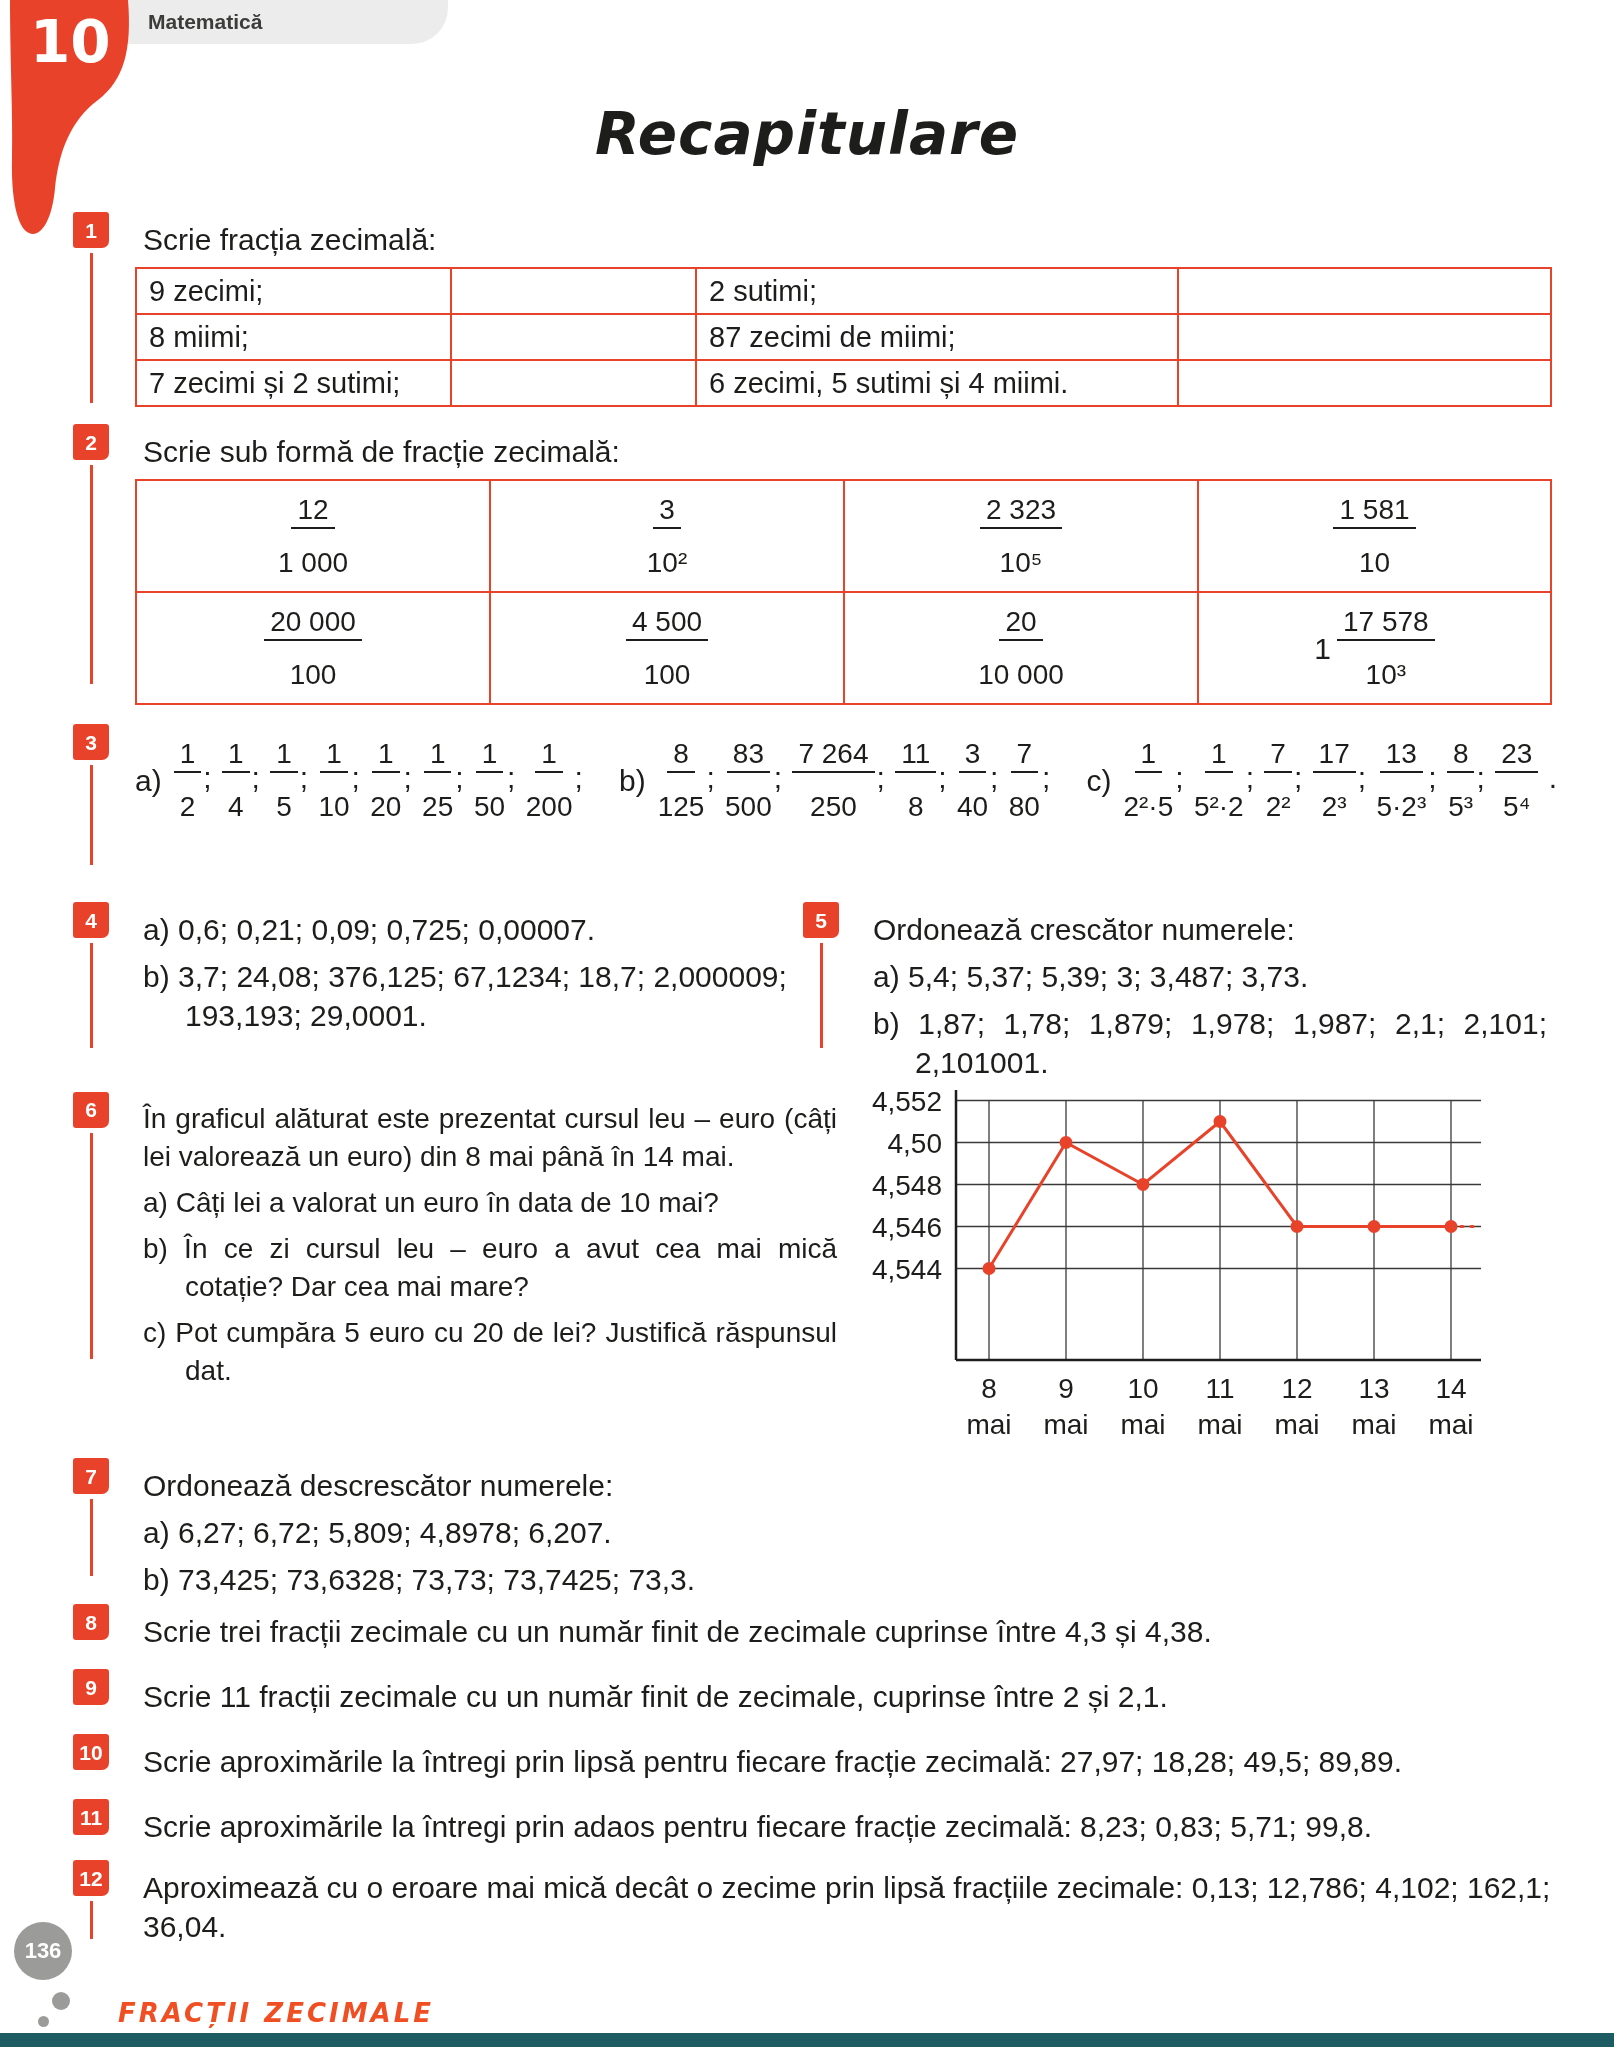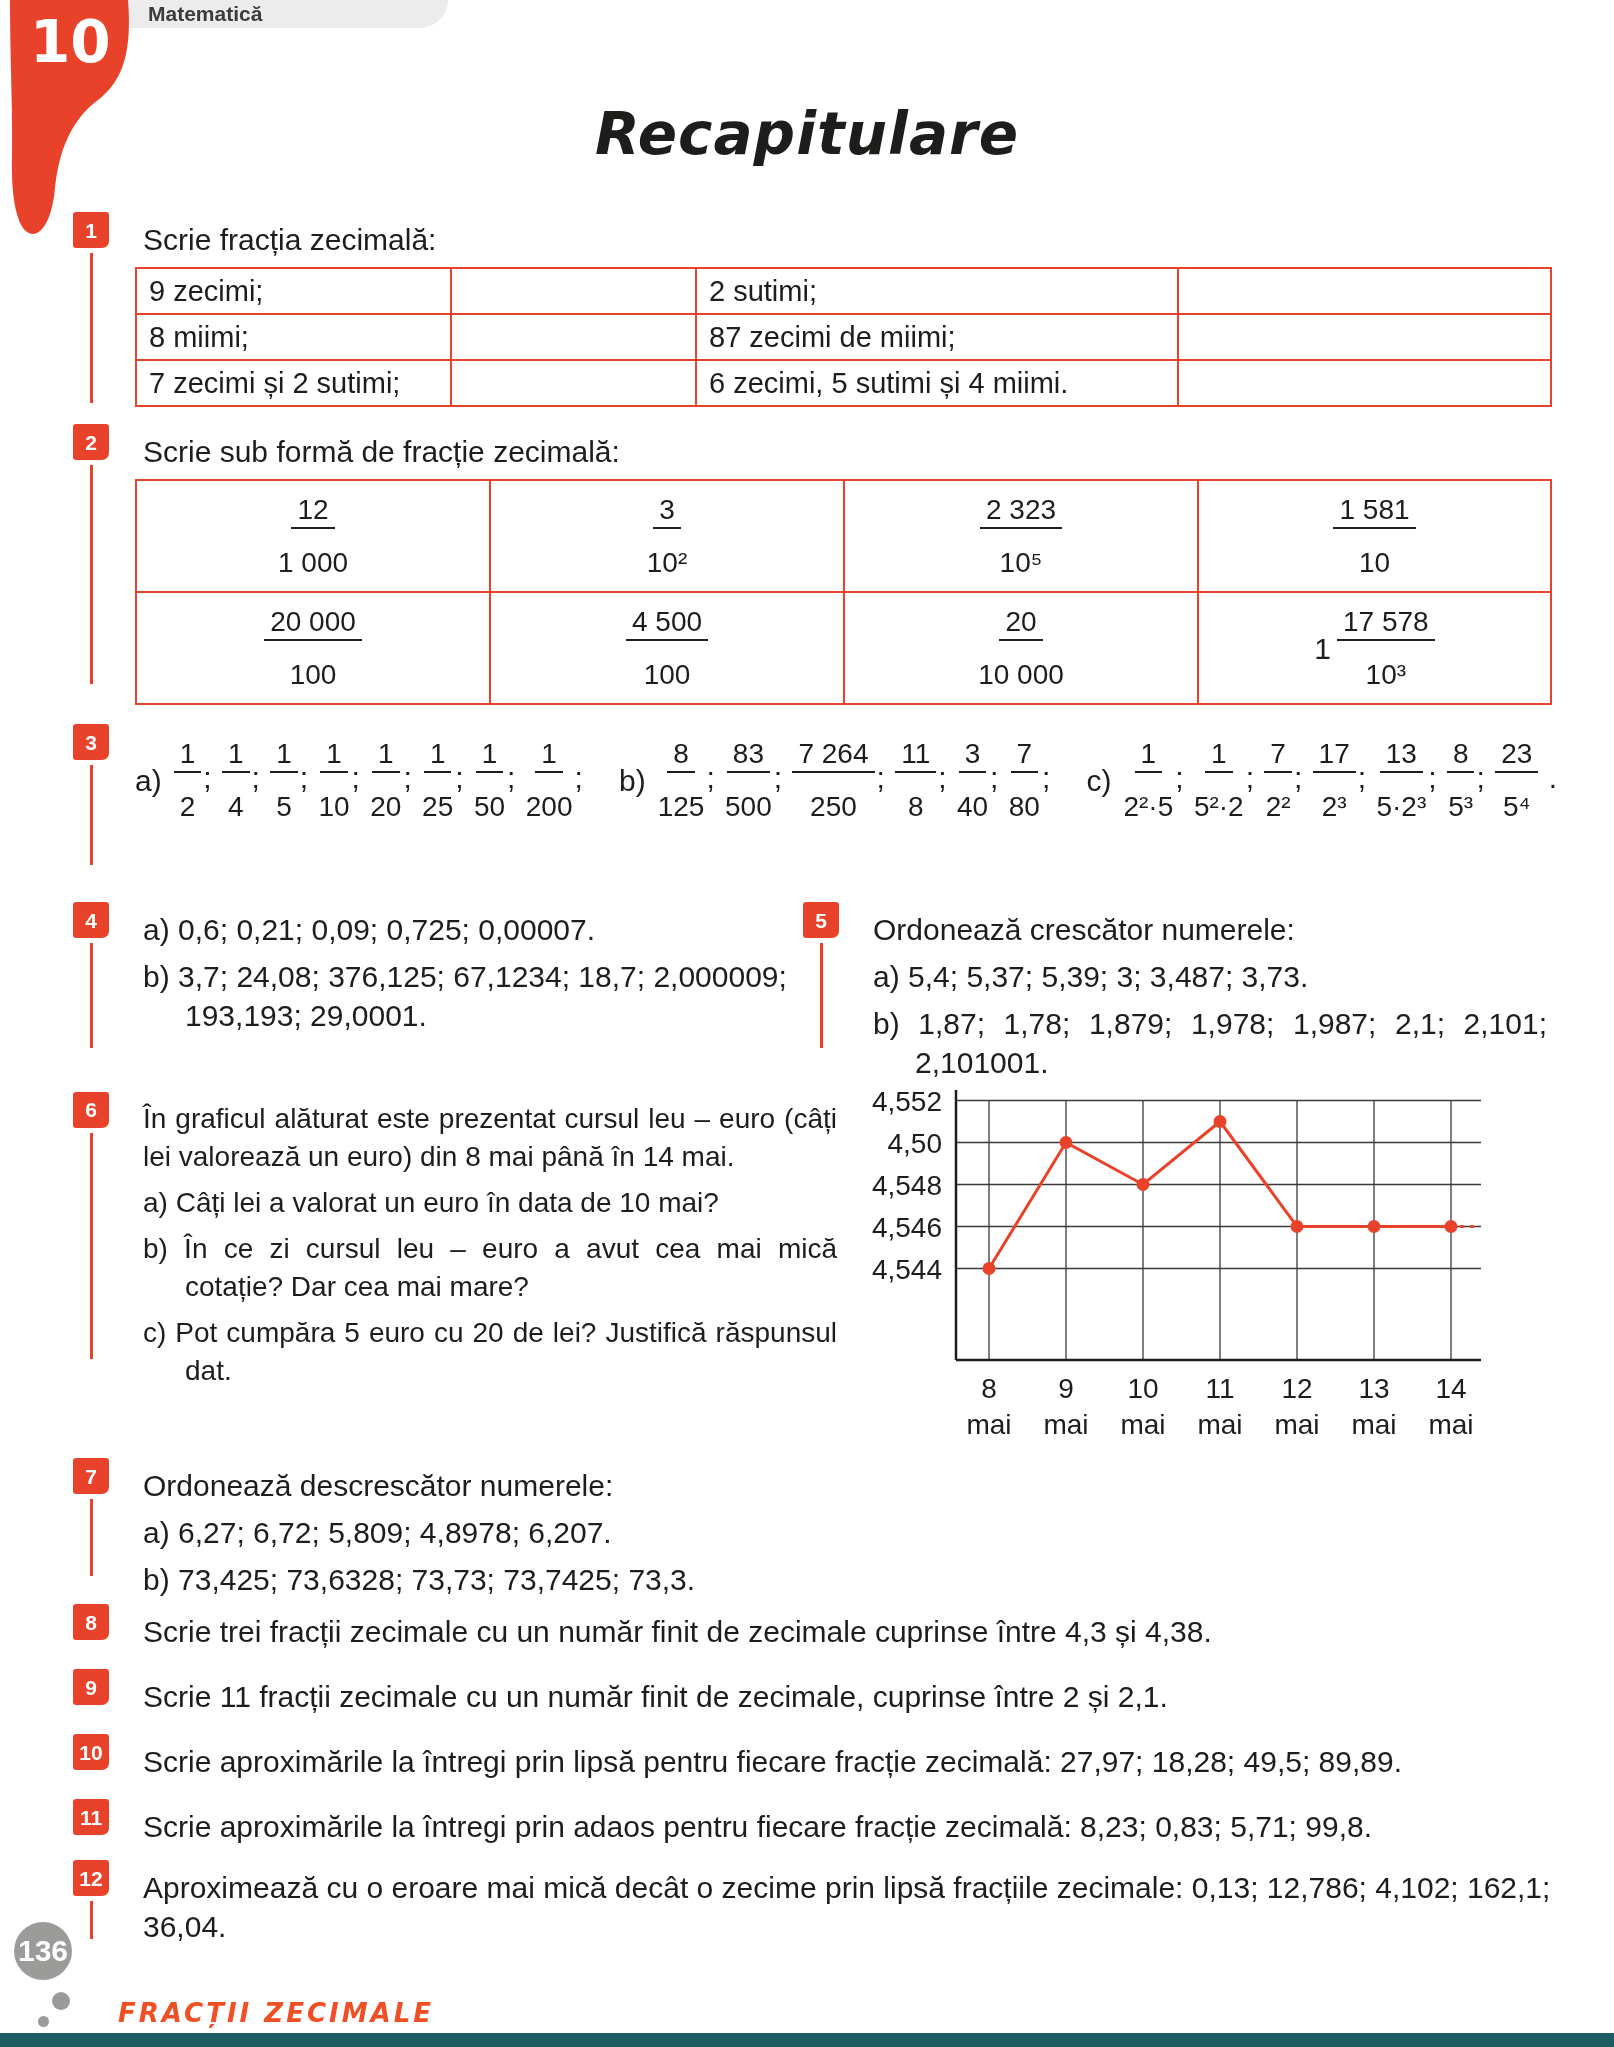--- a/index.html
+++ b/index.html
@@ -1,20 +1,20 @@
 <!DOCTYPE html>
 <html><head>
 <meta charset="utf-8">
 <style>
   html,body{margin:0;padding:0}
   body{font-family:"Liberation Sans","DejaVu Sans",sans-serif;color:#1d1d1b;background:#fff}
   .page{position:relative;width:1614px;height:2047px;background:#fff;overflow:hidden}
 
   
-  .subject-tab{position:absolute;left:70px;top:0;width:378px;height:28px;background:#ececec;
+  .subject-tab{position:absolute;left:70px;top:0;width:378px;height:44px;background:#ececec;
     border-radius:0 0 36px 14px;display:flex;align-items:center;padding-left:78px;box-sizing:border-box;z-index:1}
   .subject-tab span{font-size:21px;font-weight:bold;color:#3c3c3b}
   .corner-blob{position:absolute;left:4px;top:0;z-index:2}
   .unit-num{position:absolute;left:30px;top:8px;z-index:3;color:#fff;font-size:58px;font-weight:bold;font-family:"DejaVu Sans",sans-serif}
 
   .title{position:absolute;top:100px;left:0;right:0;text-align:center;font-size:58px;font-weight:bold;
     font-style:italic;letter-spacing:1px;font-family:"DejaVu Sans",sans-serif;margin:0}
 
   
   .ex{position:absolute;left:135px;font-size:30px;line-height:39px}
@@ -42,21 +42,21 @@
   .fracrow{display:flex;justify-content:space-between;align-items:center;width:1422px;margin-top:14px}
   .fgroup{display:inline-flex;align-items:center}
   .glabel{margin-right:10px;font-size:30px}
 
   
   .chart-box{position:absolute;left:852px;top:1082px}
   .chart-box svg{font-family:"Liberation Sans","DejaVu Sans",sans-serif}
 
   
   .page-badge{position:absolute;left:14px;top:1922px;width:58px;height:58px;border-radius:50%;
-    background:#9b9b9a;color:#fff;font-weight:bold;font-size:30px;display:flex;align-items:center;justify-content:center}
+    background:#9b9b9a;color:#fff;font-weight:bold;font-size:22px;display:flex;align-items:center;justify-content:center}
   .dot1{position:absolute;left:52px;top:1992px;width:18px;height:18px;border-radius:50%;background:#9b9b9a}
   .dot2{position:absolute;left:38px;top:2016px;width:11px;height:11px;border-radius:50%;background:#9b9b9a}
   .chapter{position:absolute;left:118px;top:1998px;color:#f04e23;font-size:26px;font-weight:bold;
     font-style:italic;letter-spacing:3px;font-family:"DejaVu Sans",sans-serif}
   .bottom-bar{position:absolute;left:0;bottom:0;width:100%;height:14px;background:#1d5c63}
 </style>
 </head>
 <body>
 
 <div class="page">

